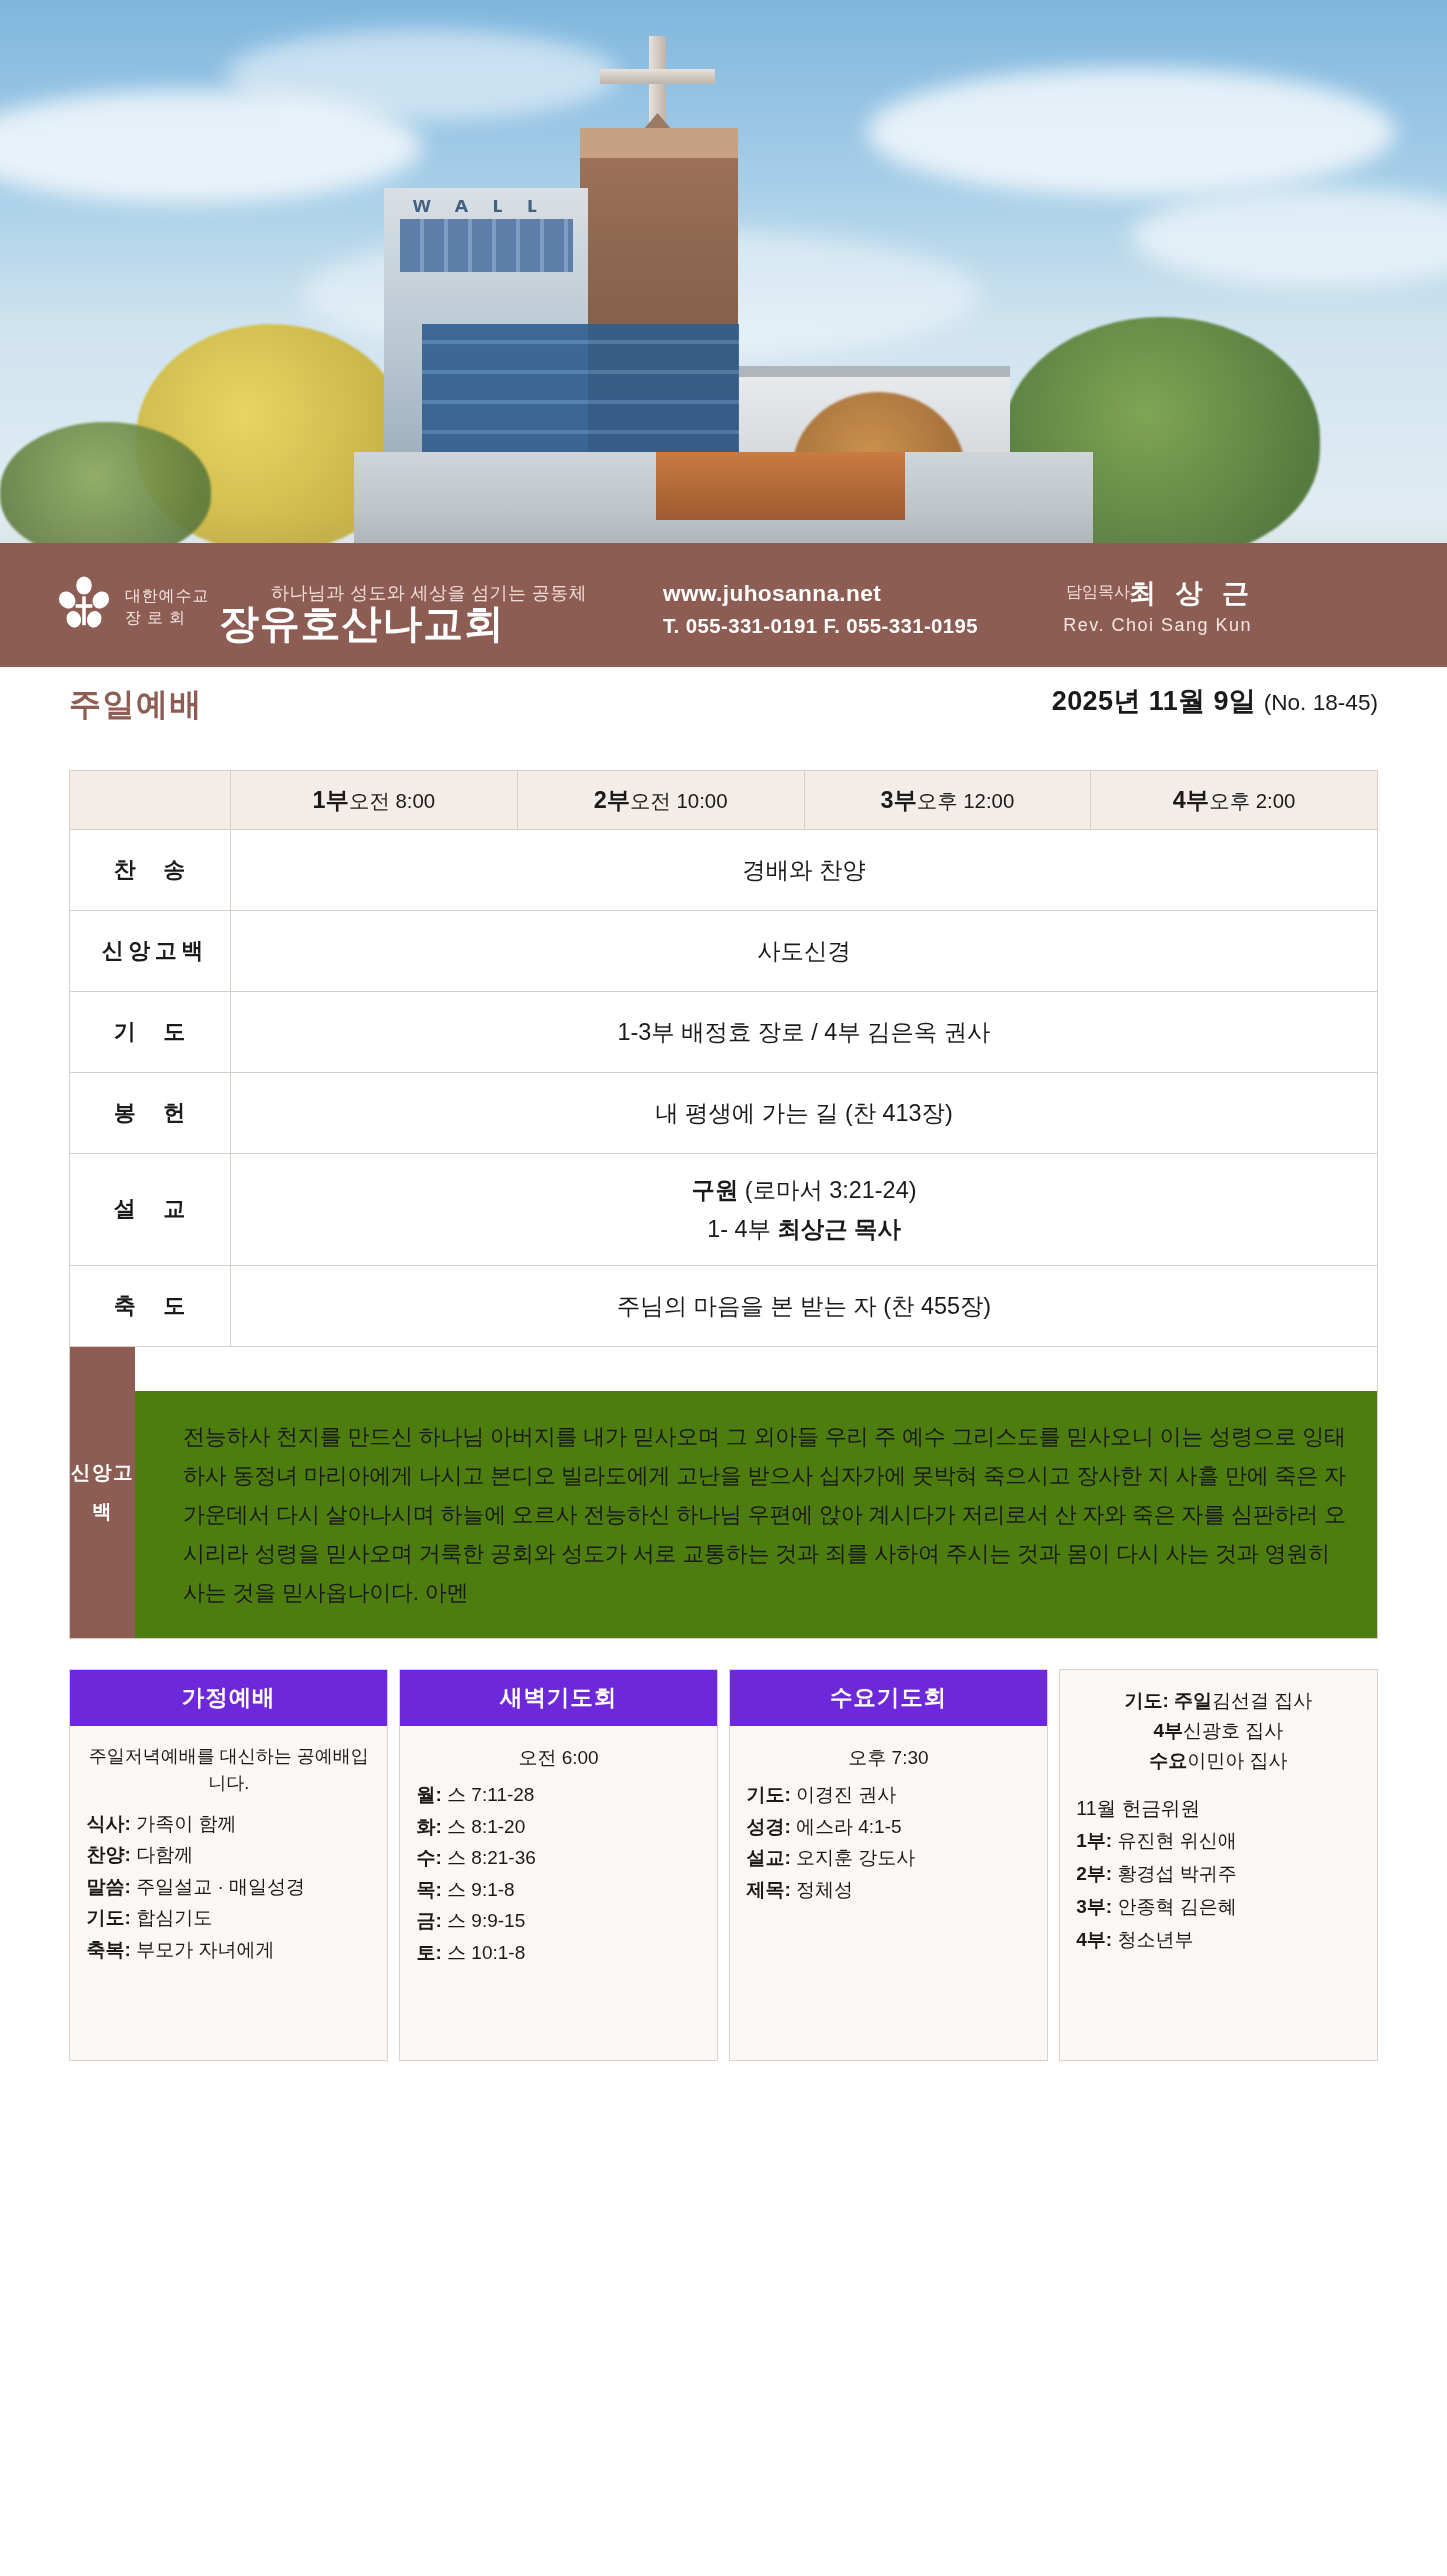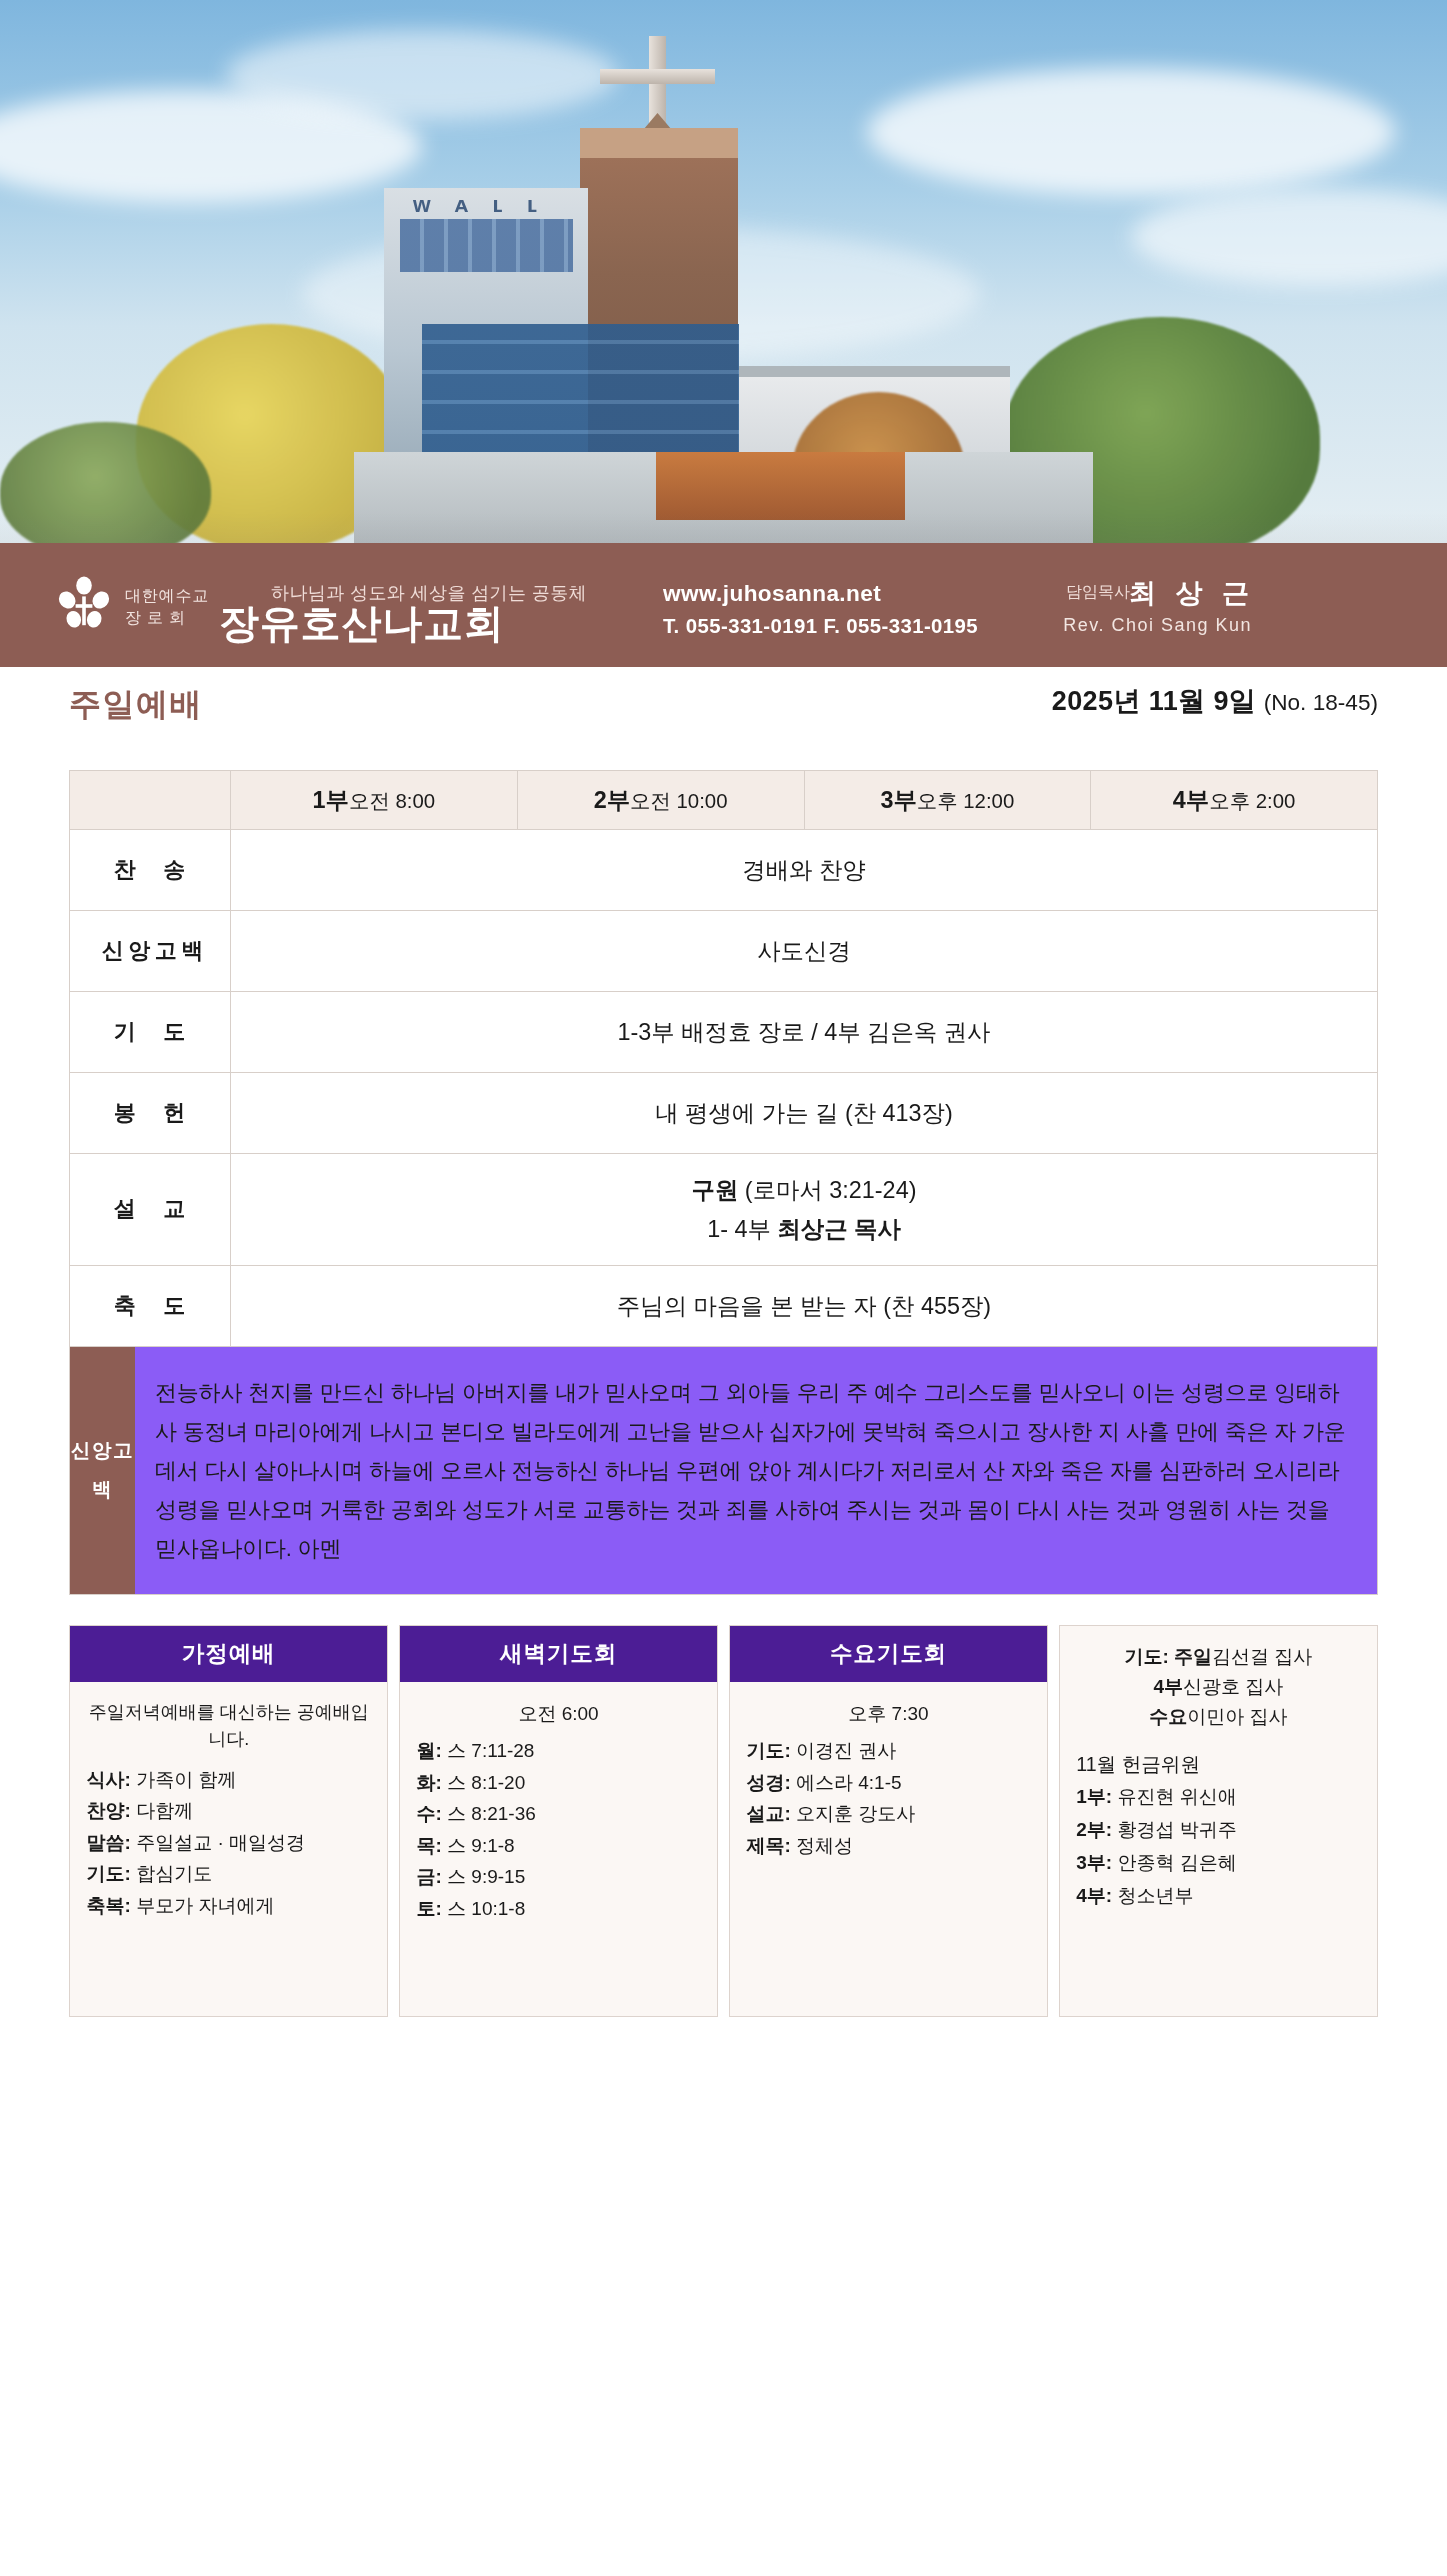--- a/index.html
+++ b/index.html
@@ -259,44 +259,45 @@
     font-weight: bold;
     display: flex;
     align-items: center;
     justify-content: center;
     text-align: center;
     letter-spacing: 1.5px;
     line-height: 39px;
   }
   .creed-body {
     flex: 1;
-    background: #8b5cf6;
-    padding: 26px 30px 26px 20px;
+    background: #4d7c0f;
+    padding: 26px 30px 26px 48px;
     font-size: 22px;
     line-height: 39px;
     color: #1a1a1a;
     letter-spacing: -0.2px;
+    margin-top: 44px;
   }
 
   
   .panels {
     margin: 30px 69px 0 69px;
     display: grid;
     grid-template-columns: repeat(4, 1fr);
     gap: 10.6px;
   }
   .panel {
     border: 0.8px solid #ddd3cd;
     background: #fbf7f4;
     display: flex;
     flex-direction: column;
     min-height: 392px;
   }
   .panel-head {
-    background: #4c1d95;
+    background: #6d28d9;
     color: #ffffff;
     text-align: center;
     font-size: 22.6px;
     font-weight: bold;
     padding: 12px 0 13.6px;
     letter-spacing: 0.8px;
   }
   .panel-body {
     padding: 16.6px 16.6px 19.6px;
     font-size: 19px;

